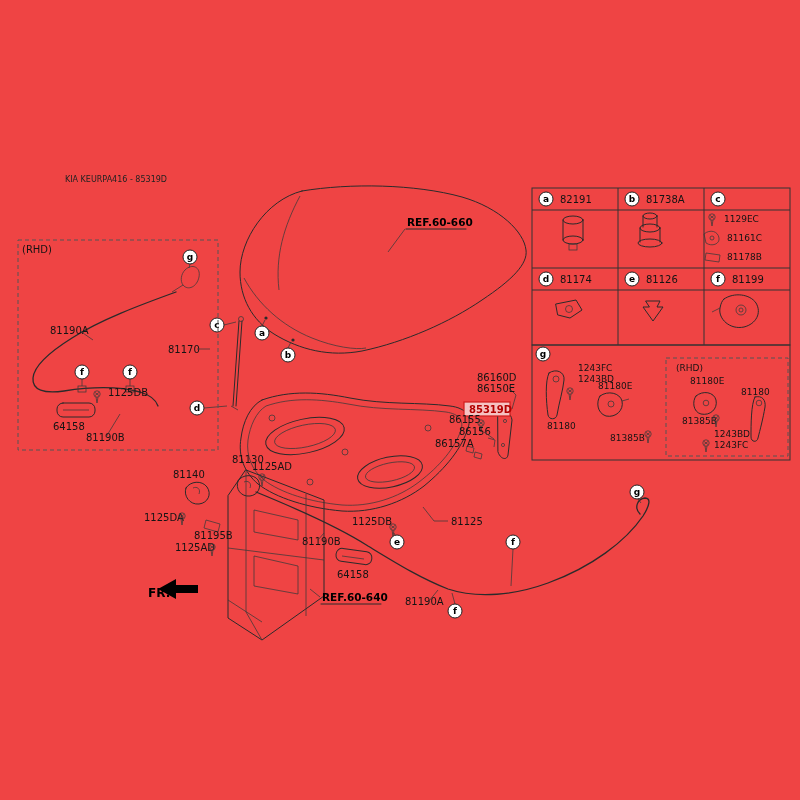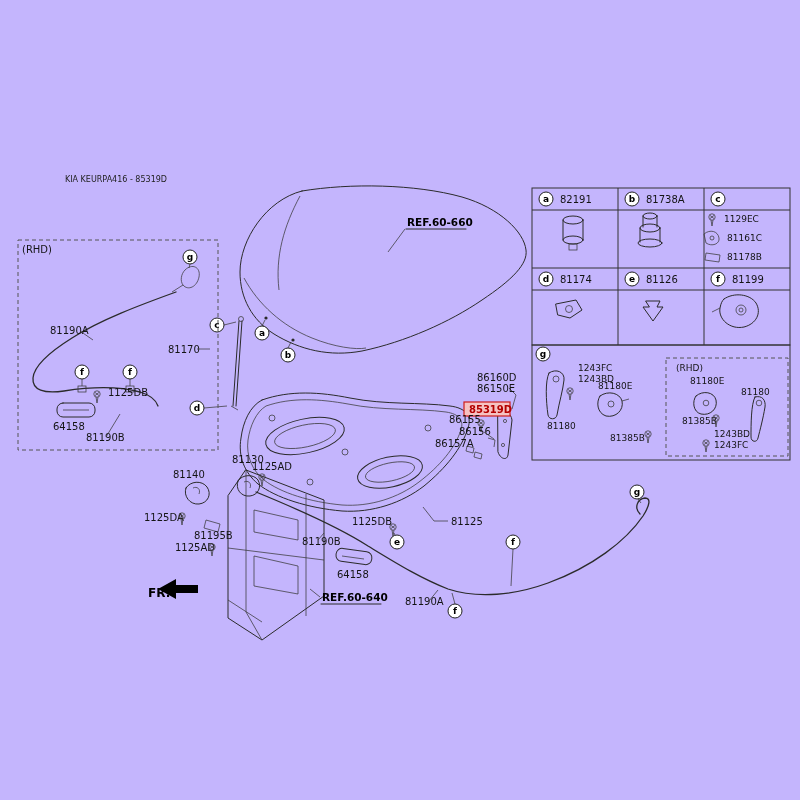--- a/index.html
+++ b/index.html
@@ -1,16 +1,16 @@
 <!DOCTYPE html>
 <html><head>
 <meta charset="utf-8">
 <style>
   html,body{margin:0;padding:0;background:#fff;}
-  .stage{position:relative;width:800px;height:800px;background:#c4b5fd;overflow:hidden;
+  .stage{position:relative;width:800px;height:800px;background:#ef4444;overflow:hidden;
          font-family:"DejaVu Sans",sans-serif;}
   svg{position:absolute;left:0;top:0;}
   .ln{fill:none;stroke:#2b2b2b;stroke-width:1;stroke-linecap:round;stroke-linejoin:round;}
   .cab{fill:none;stroke:#2b2b2b;stroke-width:1.3;stroke-linecap:round;}
   .thin{fill:none;stroke:#3a3a3a;stroke-width:.75;}
   .dash{fill:none;stroke:#555;stroke-width:1;stroke-dasharray:4 3;}
   .tbl{fill:none;stroke:#333;stroke-width:1;}
   .pl{font-size:10px;fill:#141414;}
   .pls{font-size:9px;fill:#141414;}
   .ref{font-size:10.5px;font-weight:bold;fill:#000;}

